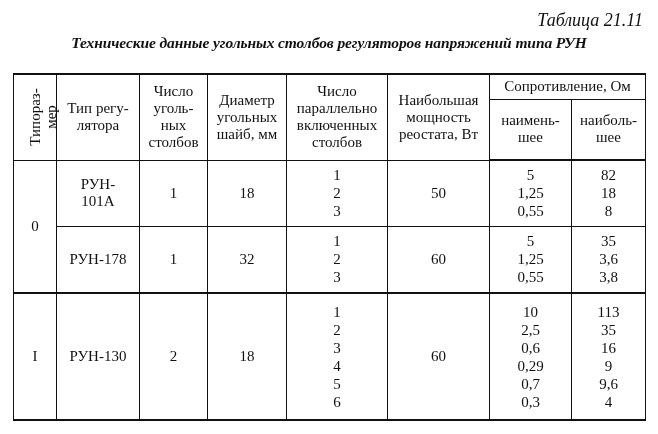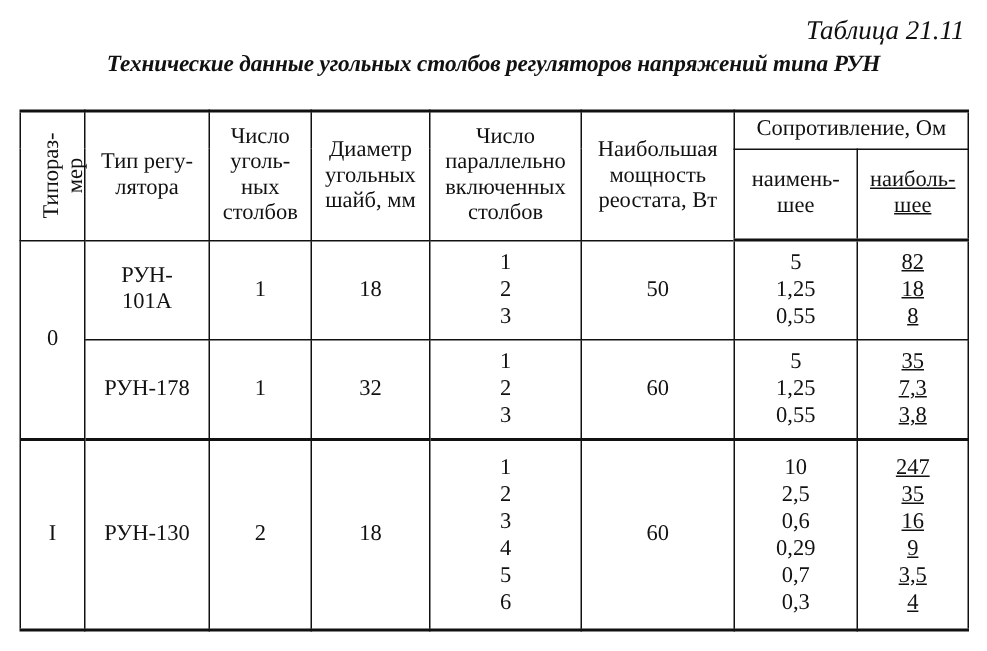--- a/index.html
+++ b/index.html
@@ -19,21 +19,21 @@
       position: absolute; left: 13px; top: 73px; width: 632px; height: 346px;
       border-collapse: collapse; table-layout: fixed;
       font-size: 15px; line-height: 17px;
     }
     td, th {
       border: 1.5px solid #111; text-align: center; vertical-align: middle;
       padding: 0; font-weight: normal;
     }
     table { border-top: 2.5px solid #111; border-bottom: 2.5px solid #111; }
     th { line-height: 17px; }
-    .sep-thin { border-left: 1px solid #555; text-decoration: underline; }
+    .sep-thin { border-left: 1px solid #555; }
     .rot {
       display: inline-block; transform: rotate(-90deg); white-space: nowrap;
       line-height: 16px; text-align: center;
     }
     .stack div { line-height: 18px; }
     .group-bottom td { border-bottom: 2.5px solid #111; }
     thead tr.hb th { border-bottom: 2.5px solid #111; }
   </style>
 </head>
 <body>
@@ -137,21 +137,21 @@
         <div>3</div>
       </td>
       <td>60</td>
       <td class="stack">
         <div>5</div>
         <div>1,25</div>
         <div>0,55</div>
       </td>
       <td class="stack sep-thin">
         <div>35</div>
-        <div>7,3</div>
+        <div>3,6</div>
         <div>3,8</div>
       </td>
     </tr>
 
     <tr style="height:127px">
       <td>I</td>
       <td>РУН-130</td>
       <td>2</td>
       <td>18</td>
       <td class="stack">
@@ -165,22 +165,22 @@
       <td>60</td>
       <td class="stack">
         <div>10</div>
         <div>2,5</div>
         <div>0,6</div>
         <div>0,29</div>
         <div>0,7</div>
         <div>0,3</div>
       </td>
       <td class="stack sep-thin">
-        <div>247</div>
+        <div>113</div>
         <div>35</div>
         <div>16</div>
         <div>9</div>
-        <div>3,5</div>
+        <div>9,6</div>
         <div>4</div>
       </td>
     </tr>
   </tbody>
 </table>
 
 </body></html>

